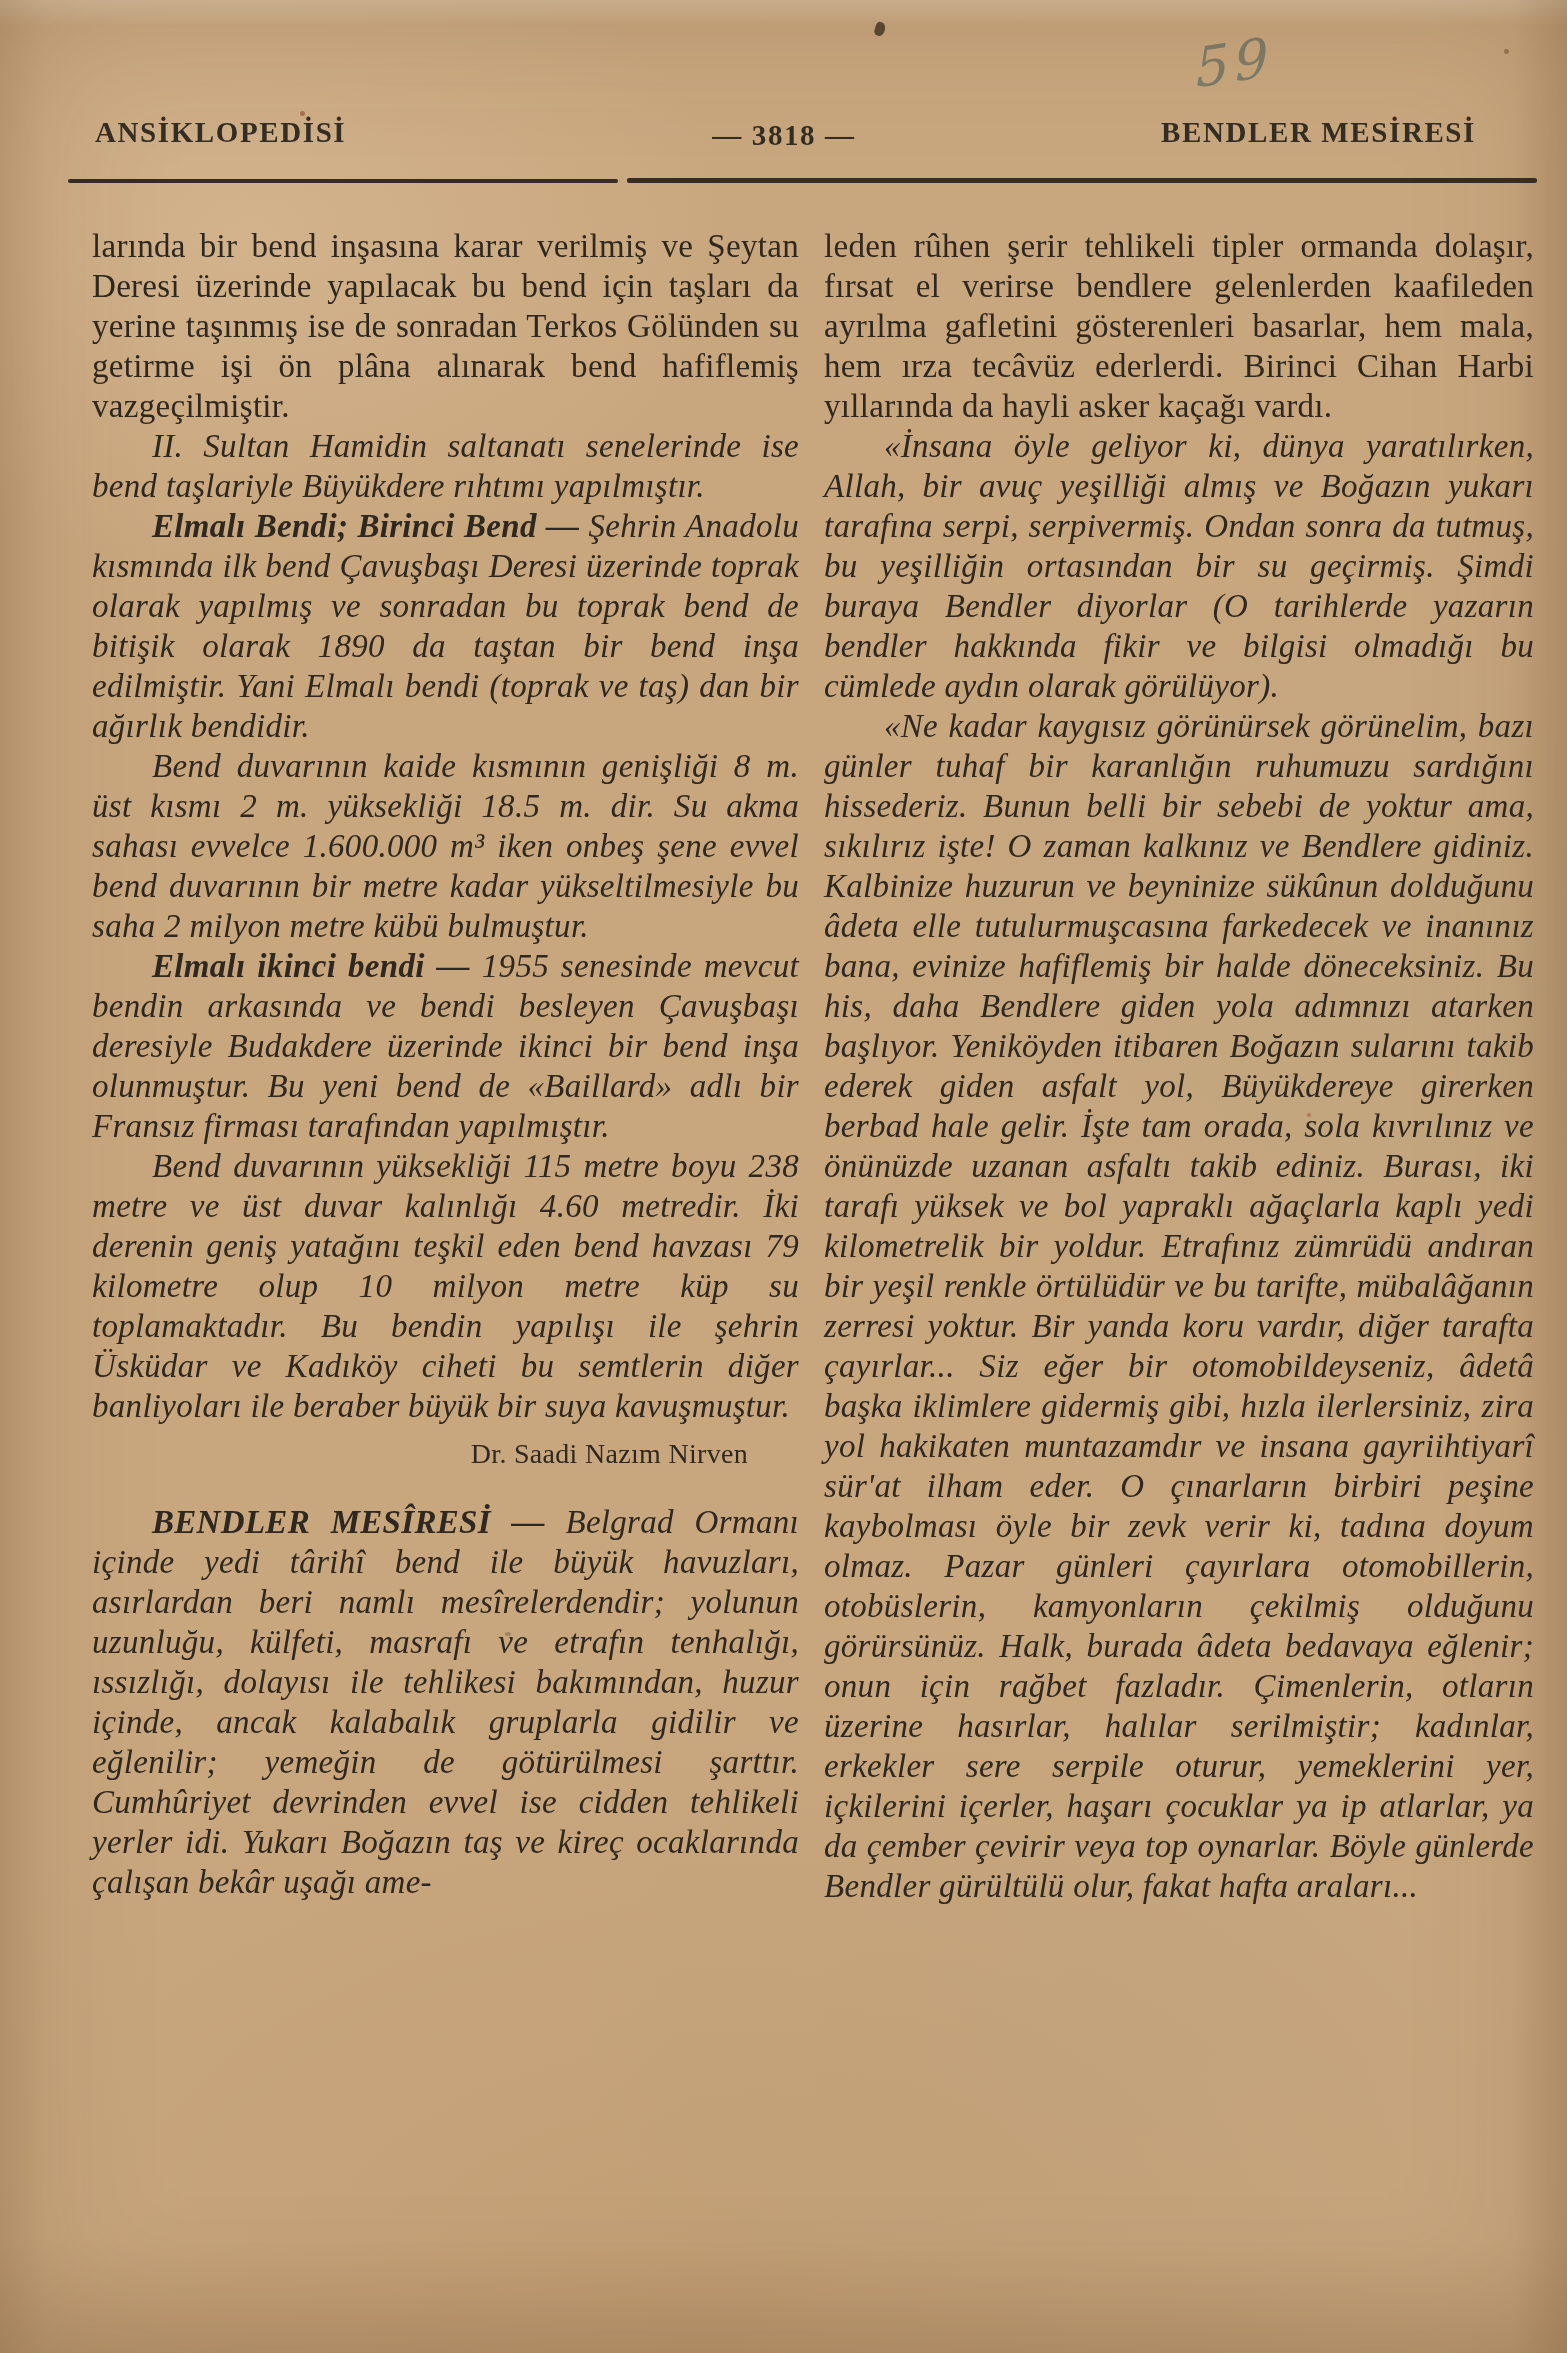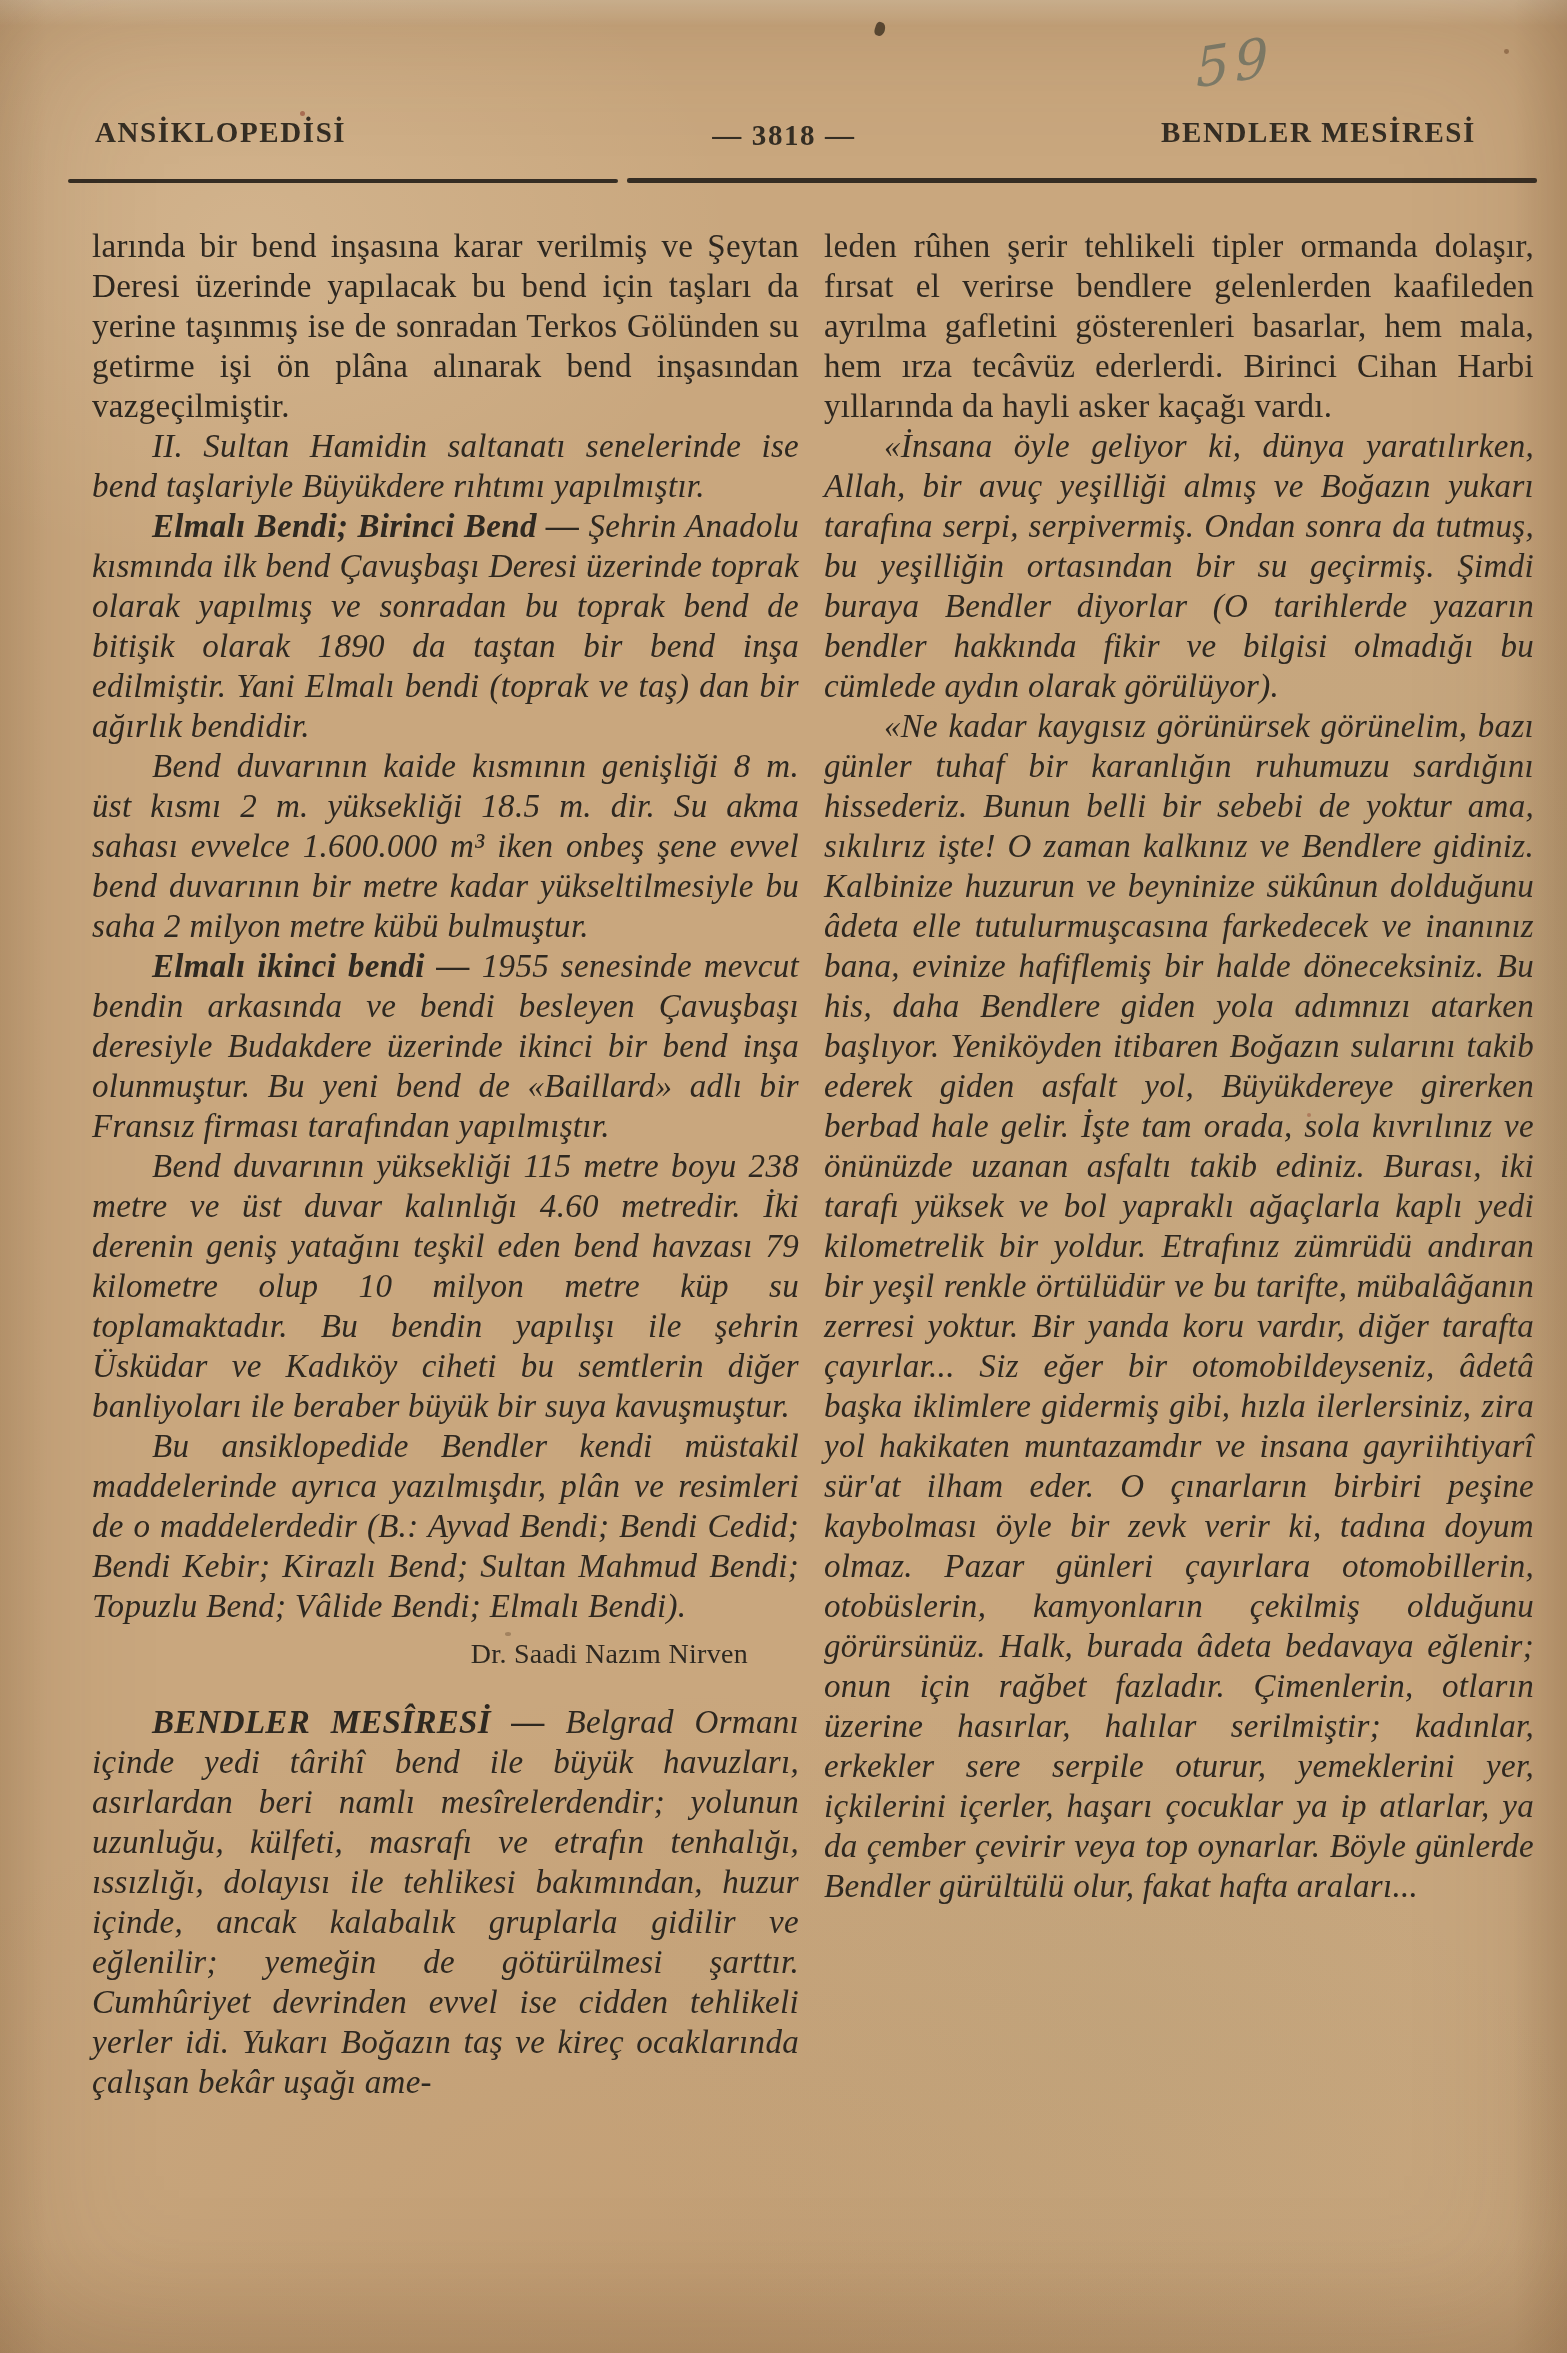--- a/index.html
+++ b/index.html
@@ -89,27 +89,26 @@
 
   <div class="running-head">
     <span class="rh-left">ANSİKLOPEDİSİ</span>
     <span class="rh-center">— 3818 —</span>
     <span class="rh-right">BENDLER MESİRESİ</span>
   </div>
   <div class="rule rule-a"></div>
   <div class="rule rule-b"></div>
 
   <div class="col col-left">
-    <p><b class="lead"></b><span>larında bir bend inşasına karar verilmiş ve Şeytan Deresi üzerinde yapılacak bu bend için taşları da yerine taşınmış ise de sonradan Terkos Gölünden su getirme işi ön plâna alınarak bend inşasından vazgeçilmiştir.</span></p>
+    <p><b class="lead"></b><span>larında bir bend inşasına karar verilmiş ve Şeytan Deresi üzerinde yapılacak bu bend için taşları da yerine taşınmış ise de sonradan Terkos Gölünden su getirme işi ön plâna alınarak bend hafiflemiş vazgeçilmiştir.</span></p>
     <p class="indent"><b class="lead"></b><span>II. Sultan Hamidin saltanatı senelerinde ise bend taşlariyle Büyükdere rıhtımı yapılmıştır.</span></p>
     <p class="indent"><b class="lead">Elmalı Bendi; Birinci Bend — </b><span>Şehrin Anadolu kısmında ilk bend Çavuşbaşı Deresi üzerinde toprak olarak yapılmış ve sonradan bu toprak bend de bitişik olarak 1890 da taştan bir bend inşa edilmiştir. Yani Elmalı bendi (toprak ve taş) dan bir ağırlık bendidir.</span></p>
     <p class="indent"><b class="lead"></b><span>Bend duvarının kaide kısmının genişliği 8 m. üst kısmı 2 m. yüksekliği 18.5 m. dir. Su akma sahası evvelce 1.600.000 m³ iken onbeş şene evvel bend duvarının bir metre kadar yükseltilmesiyle bu saha 2 milyon metre kübü bulmuştur.</span></p>
     <p class="indent"><b class="lead">Elmalı ikinci bendi — </b><span>1955 senesinde mevcut bendin arkasında ve bendi besleyen Çavuşbaşı deresiyle Budakdere üzerinde ikinci bir bend inşa olunmuştur. Bu yeni bend de «Baillard» adlı bir Fransız firması tarafından yapılmıştır.</span></p>
     <p class="indent"><b class="lead"></b><span>Bend duvarının yüksekliği 115 metre boyu 238 metre ve üst duvar kalınlığı 4.60 metredir. İki derenin geniş yatağını teşkil eden bend havzası 79 kilometre olup 10 milyon metre küp su toplamaktadır. Bu bendin yapılışı ile şehrin Üsküdar ve Kadıköy ciheti bu semtlerin diğer banliyoları ile beraber büyük bir suya kavuşmuştur.</span></p>
-    <p class="indent"><b class="lead"></b><span>Bu ansiklopedide Bendler kendi müstakil maddelerinde ayrıca yazılmışdır, plân ve resimleri de o maddelerdedir (B.: Ayvad Bendi; Bendi Cedid; Bendi Kebir; Kirazlı Bend; Sultan Mahmud Bendi; Topuzlu Bend; Vâlide Bendi; Elmalı Bendi).</span></p>
 
     <p class="signature">Dr. Saadi Nazım Nirven</p>
 
     <p class="indent article-start"><b class="lead">BENDLER MESÎRESİ — </b><span>Belgrad Ormanı içinde yedi târihî bend ile büyük havuzları, asırlardan beri namlı mesîrelerdendir; yolunun uzunluğu, külfeti, masrafı ve etrafın tenhalığı, ıssızlığı, dolayısı ile tehlikesi bakımından, huzur içinde, ancak kalabalık gruplarla gidilir ve eğlenilir; yemeğin de götürülmesi şarttır. Cumhûriyet devrinden evvel ise cidden tehlikeli yerler idi. Yukarı Boğazın taş ve kireç ocaklarında çalışan bekâr uşağı ame-</span></p>
   </div>
 
   <div class="col col-right">
     <p><b class="lead"></b><span>leden rûhen şerir tehlikeli tipler ormanda dolaşır, fırsat el verirse bendlere gelenlerden kaafileden ayrılma gafletini gösterenleri basarlar, hem mala, hem ırza tecâvüz ederlerdi. Birinci Cihan Harbi yıllarında da hayli asker kaçağı vardı.</span></p>
     <p class="indent"><b class="lead"></b><span>«İnsana öyle geliyor ki, dünya yaratılırken, Allah, bir avuç yeşilliği almış ve Boğazın yukarı tarafına serpi, serpivermiş. Ondan sonra da tutmuş, bu yeşilliğin ortasından bir su geçirmiş. Şimdi buraya Bendler diyorlar (O tarihlerde yazarın bendler hakkında fikir ve bilgisi olmadığı bu cümlede aydın olarak görülüyor).</span></p>
     <p class="indent"><b class="lead"></b><span>«Ne kadar kaygısız görünürsek görünelim, bazı günler tuhaf bir karanlığın ruhumuzu sardığını hissederiz. Bunun belli bir sebebi de yoktur ama, sıkılırız işte! O zaman kalkınız ve Bendlere gidiniz. Kalbinize huzurun ve beyninize sükûnun dolduğunu âdeta elle tutulurmuşcasına farkedecek ve inanınız bana, evinize hafiflemiş bir halde döneceksiniz. Bu his, daha Bendlere giden yola adımnızı atarken başlıyor. Yeniköyden itibaren Boğazın sularını takib ederek giden asfalt yol, Büyükdereye girerken berbad hale gelir. İşte tam orada, sola kıvrılınız ve önünüzde uzanan asfaltı takib ediniz. Burası, iki tarafı yüksek ve bol yapraklı ağaçlarla kaplı yedi kilometrelik bir yoldur. Etrafınız zümrüdü andıran bir yeşil renkle örtülüdür ve bu tarifte, mübalâğanın zerresi yoktur. Bir yanda koru vardır, diğer tarafta çayırlar... Siz eğer bir otomobildeyseniz, âdetâ başka iklimlere gidermiş gibi, hızla ilerlersiniz, zira yol hakikaten muntazamdır ve insana gayriihtiyarî sür'at ilham eder. O çınarların birbiri peşine kaybolması öyle bir zevk verir ki, tadına doyum olmaz. Pazar günleri çayırlara otomobillerin, otobüslerin, kamyonların çekilmiş olduğunu görürsünüz. Halk, burada âdeta bedavaya eğlenir; onun için rağbet fazladır. Çimenlerin, otların üzerine hasırlar, halılar serilmiştir; kadınlar, erkekler sere serpile oturur, yemeklerini yer, içkilerini içerler, haşarı çocuklar ya ip atlarlar, ya da çember çevirir veya top oynarlar. Böyle günlerde Bendler gürültülü olur, fakat hafta araları...</span></p>

